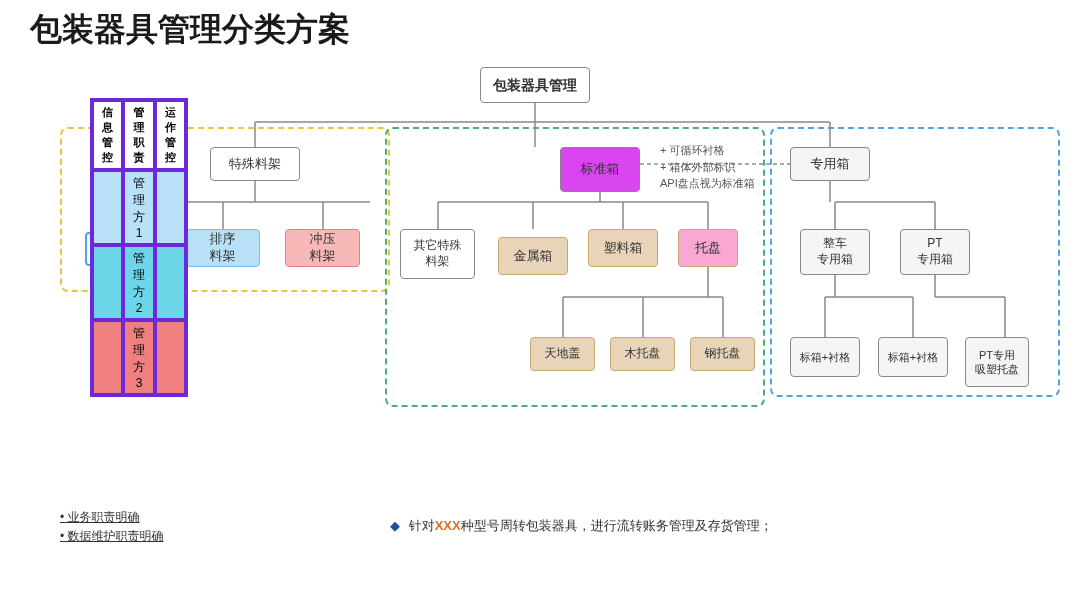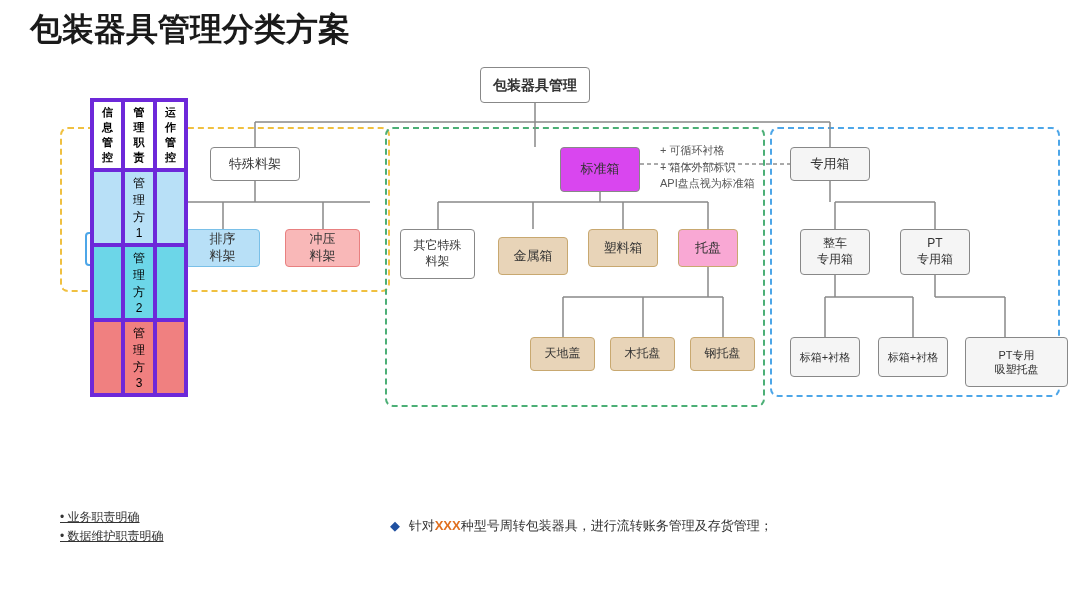--- a/index.html
+++ b/index.html
@@ -212,21 +212,21 @@
       width: 70px;
       height: 40px;
       background: #f5f5f5;
       border-color: #888;
       font-size: 11px;
     }
     
     .node-ptpallet {
       top: 270px;
       left: 935px;
-      width: 103px;
+      width: 64px;
       height: 50px;
       background: #f5f5f5;
       border-color: #888;
       font-size: 11px;
     }
 
     
     .connector-svg {
       position: absolute;
       top: 0;

